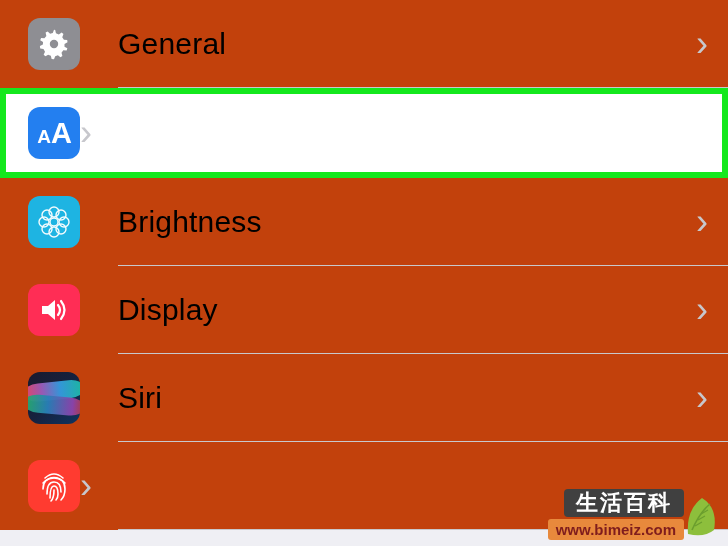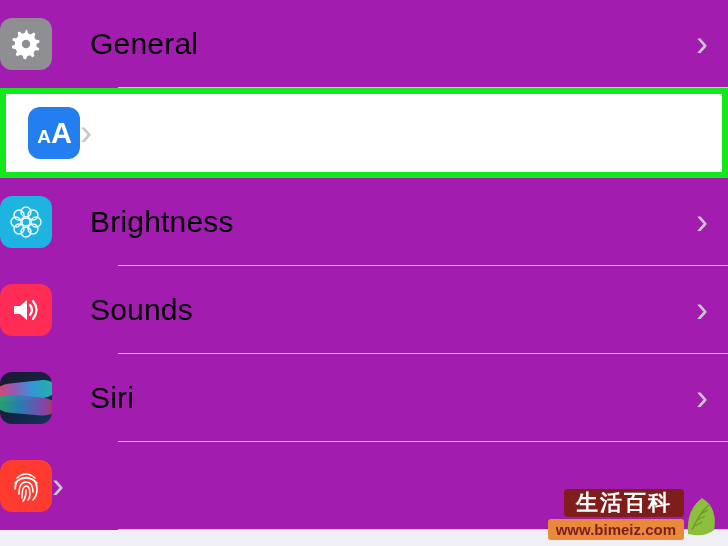--- a/index.html
+++ b/index.html
@@ -19,21 +19,22 @@
 
     .settings-list {
       display: flex;
       flex-direction: column;
     }
 
     .settings-row {
       display: flex;
       align-items: center;
       height: 88px;
-      background: #a21caf;
+      background: #c2410c;
+      padding-left: 28px;
       padding-right: 20px;
       position: relative;
     }
 
     .settings-row.highlighted {
       background: #ffffff;
       border: 6px solid #14e81d;
       height: 90px;
       padding-left: 22px;
       padding-right: 14px;
@@ -154,21 +155,21 @@
     }
 
     .watermark-badges {
       display: flex;
       flex-direction: column;
       gap: 2px;
       align-items: flex-end;
     }
 
     .watermark-top {
-      background: #7f1d1d;
+      background: #404040;
       color: #fff;
       font-size: 22px;
       font-weight: 700;
       padding: 2px 12px;
       border-radius: 4px;
       letter-spacing: 2px;
       line-height: 1.1;
       font-family: "SimHei", sans-serif;
     }
 
@@ -236,21 +237,21 @@
   </div>
 
   <div class="settings-row">
     <div class="row-icon icon-sounds">
       <svg viewBox="0 0 36 36" fill="#ffffff">
         <path d="M6 14 L6 22 L12 22 L19 28 L19 8 L12 14 Z"></path>
         <path d="M22 13 Q26 18 22 23" fill="none" stroke="#ffffff" stroke-width="2.2" stroke-linecap="round"></path>
         <path d="M25 9 Q32 18 25 27" fill="none" stroke="#ffffff" stroke-width="2.2" stroke-linecap="round"></path>
       </svg>
     </div>
-    <div class="row-label">Sounds</div>
+    <div class="row-label">Display</div>
     <div class="chevron">›</div>
   </div>
 
   <div class="settings-row">
     <div class="row-icon icon-siri"></div>
     <div class="row-label">Siri</div>
     <div class="chevron">›</div>
   </div>
 
   <div class="settings-row">

